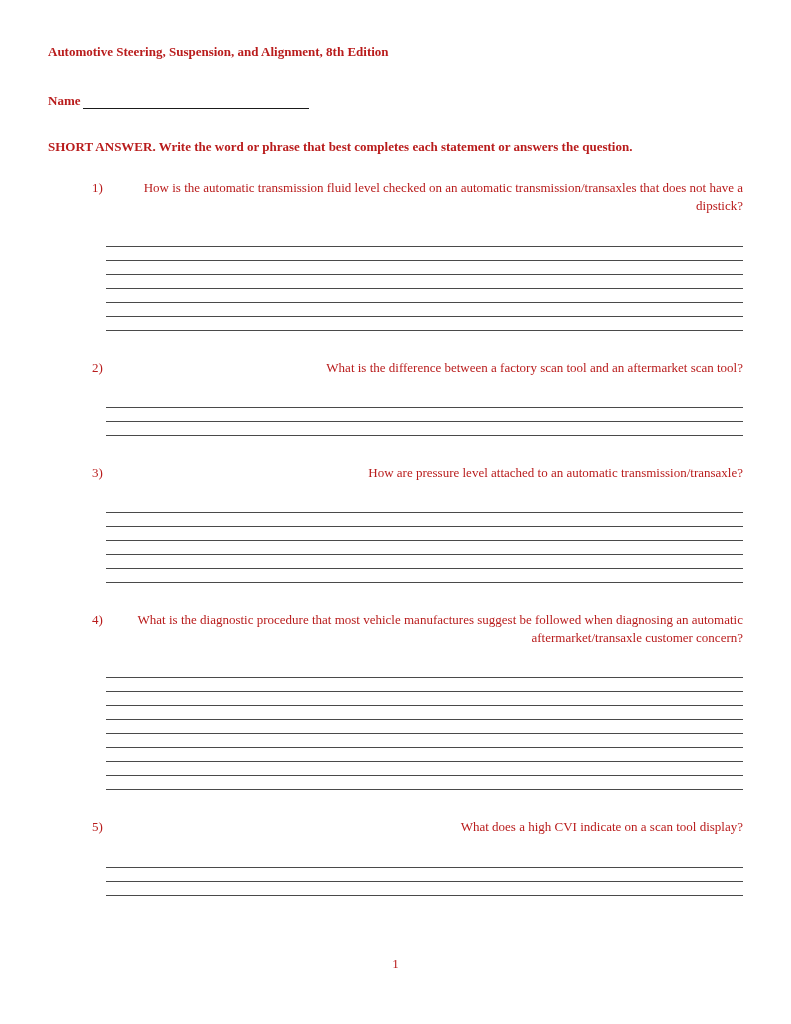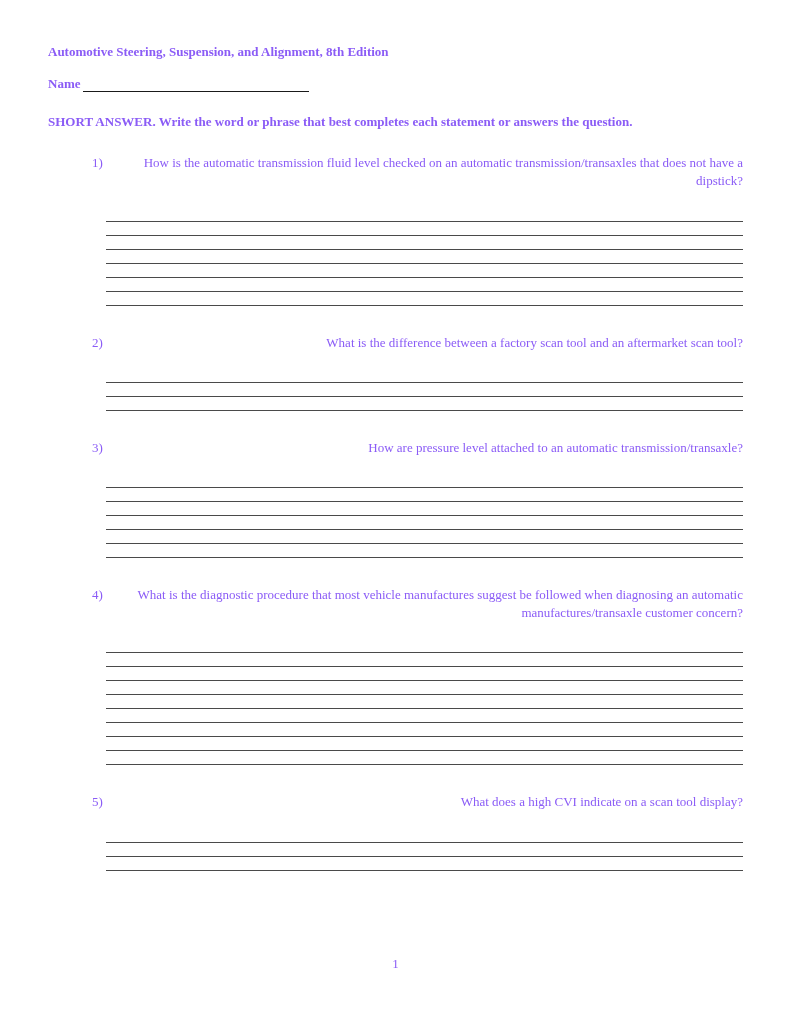--- a/index.html
+++ b/index.html
@@ -7,46 +7,46 @@
     padding: 0;
     background: #ffffff;
   }
   .page {
     position: relative;
     width: 791px;
     height: 1024px;
     margin: 0 auto;
     background: #ffffff;
     font-family: "Liberation Serif", "DejaVu Serif", serif;
-    color: #8b5cf6;
+    color: #b91c1c;
     box-sizing: border-box;
     padding: 44px 48px;
     overflow: hidden;
   }
   .doc-header {
     font-size: 13px;
     font-weight: bold;
     line-height: 1.25;
   }
   .name-row {
-    margin-top: 16px;
+    margin-top: 33px;
     font-size: 13px;
     font-weight: bold;
     display: flex;
     align-items: flex-end;
   }
   .name-underline {
     display: inline-block;
     width: 226px;
     height: 14px;
     border-bottom: 1px solid #1a1a1a;
     margin-left: 2px;
   }
   .instructions {
-    margin-top: 22px;
+    margin-top: 30px;
     font-size: 13px;
     font-weight: bold;
   }
   .questions {
     margin-top: 24px;
   }
   .question {
     margin-left: 44px;
     margin-bottom: 28px;
   }
@@ -136,21 +136,21 @@
           <div class="answer-line"></div>
           <div class="answer-line"></div>
           <div class="answer-line"></div>
           <div class="answer-line"></div>
         </div>
   </div>
 
   <div class="question">
     <div class="q-head">
       <span class="q-num">4)</span>
-      <span class="q-text">What is the diagnostic procedure that most vehicle manufactures suggest be followed when diagnosing an automatic manufactures/transaxle customer concern?</span>
+      <span class="q-text">What is the diagnostic procedure that most vehicle manufactures suggest be followed when diagnosing an automatic aftermarket/transaxle customer concern?</span>
     </div>
     <div class="answer-lines">
           <div class="answer-line"></div>
           <div class="answer-line"></div>
           <div class="answer-line"></div>
           <div class="answer-line"></div>
           <div class="answer-line"></div>
           <div class="answer-line"></div>
           <div class="answer-line"></div>
           <div class="answer-line"></div>

